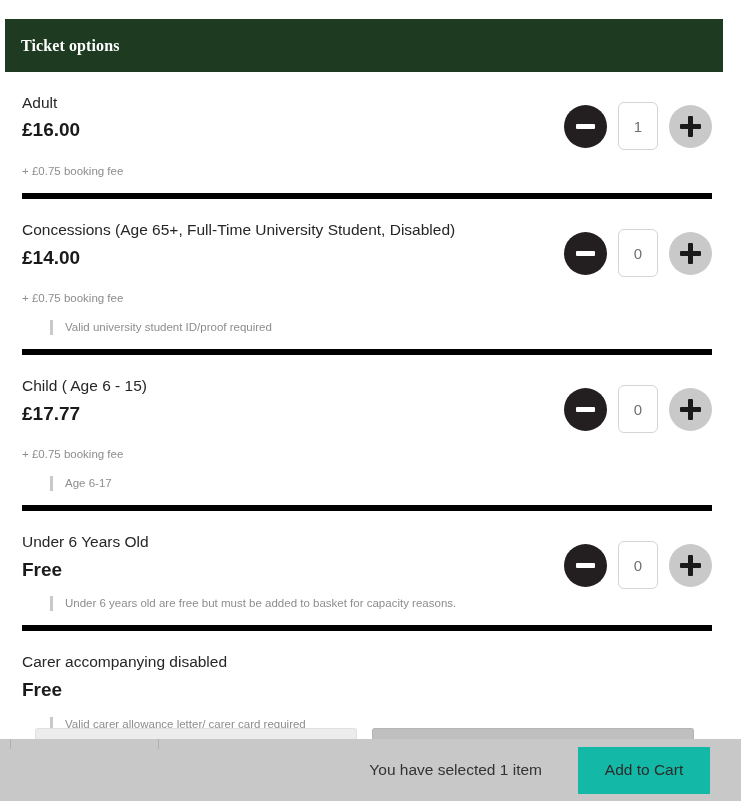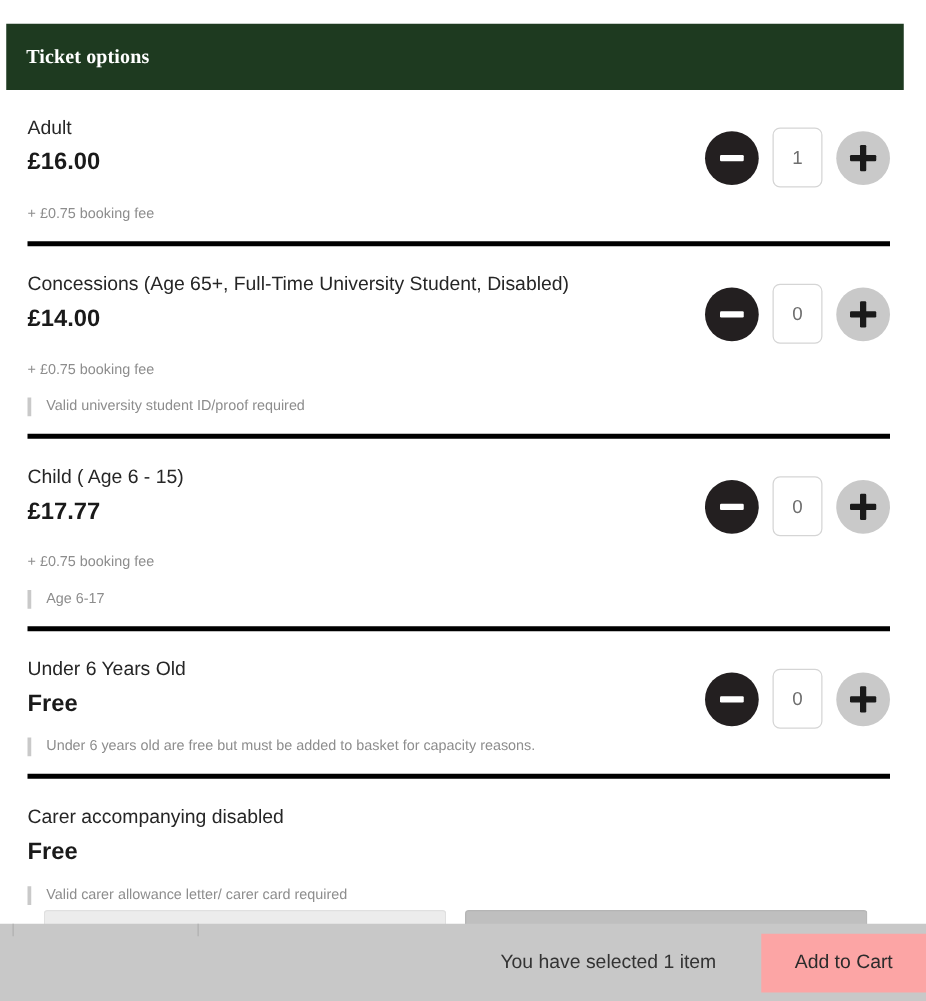--- a/index.html
+++ b/index.html
@@ -44,21 +44,21 @@
   }
 
   .ticket-list {
     padding: 0 11px 0 17px;
   }
 
   .ticket-row {
     display: flex;
     align-items: flex-start;
     justify-content: space-between;
-    border-bottom: 4px solid #000000;
+    border-bottom: 6px solid #000000;
     padding: 18px 0 14px 0;
   }
   .ticket-row.last { border-bottom: none; flex-direction: column; }
 
   .ticket-info {
     flex: 1 1 auto;
     min-width: 0;
     padding-top: 2px;
   }
 
@@ -82,20 +82,21 @@
     font-size: 11.5px;
     color: #8d8d8d;
     margin-top: 21px;
     line-height: 1.3;
   }
 
   .ticket-note {
     display: flex;
     align-items: center;
     margin-top: 14px;
+    margin-left: 28px;
   }
   .note-bar {
     width: 3px;
     height: 15px;
     background: #c9c9c9;
     flex: 0 0 auto;
     margin-right: 12px;
   }
   .note-text {
     font-size: 11.5px;
@@ -202,20 +203,21 @@
   .footer-bar {
     position: absolute;
     left: 0;
     bottom: 0;
     width: 741px;
     height: 62px;
     background: #c8c8c8;
     display: flex;
     align-items: center;
     justify-content: flex-end;
+    padding-right: 31px;
   }
   .footer-tickmarks {
     position: absolute;
     left: 0;
     top: 0;
     height: 10px;
     width: 100%;
   }
   .tickmark {
     position: absolute;
@@ -228,21 +230,21 @@
   .tick-2 { left: 158px; }
 
   .selected-text {
     font-size: 15.5px;
     color: #333333;
     margin-right: 36px;
     white-space: nowrap;
   }
 
   .add-to-cart {
-    background: #fca5a5;
+    background: #14b8a6;
     border: none;
     color: #2b2b2b;
     font-size: 15.5px;
     font-family: "Liberation Sans", sans-serif;
     padding: 0 22px;
     height: 47px;
     min-width: 132px;
     cursor: pointer;
     border-radius: 0;
   }

